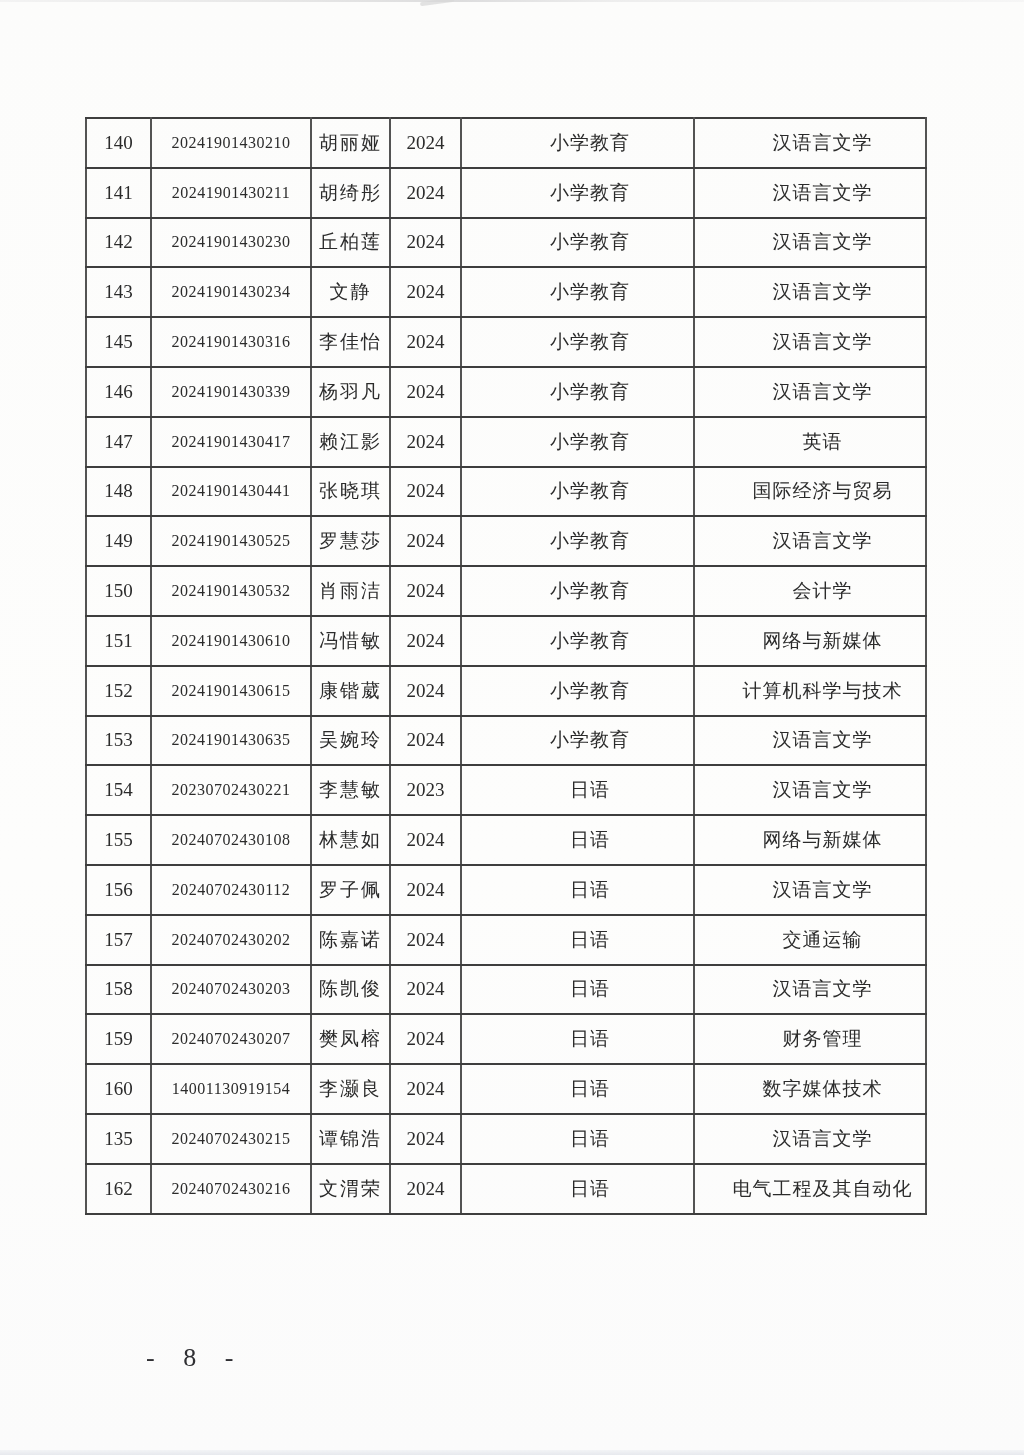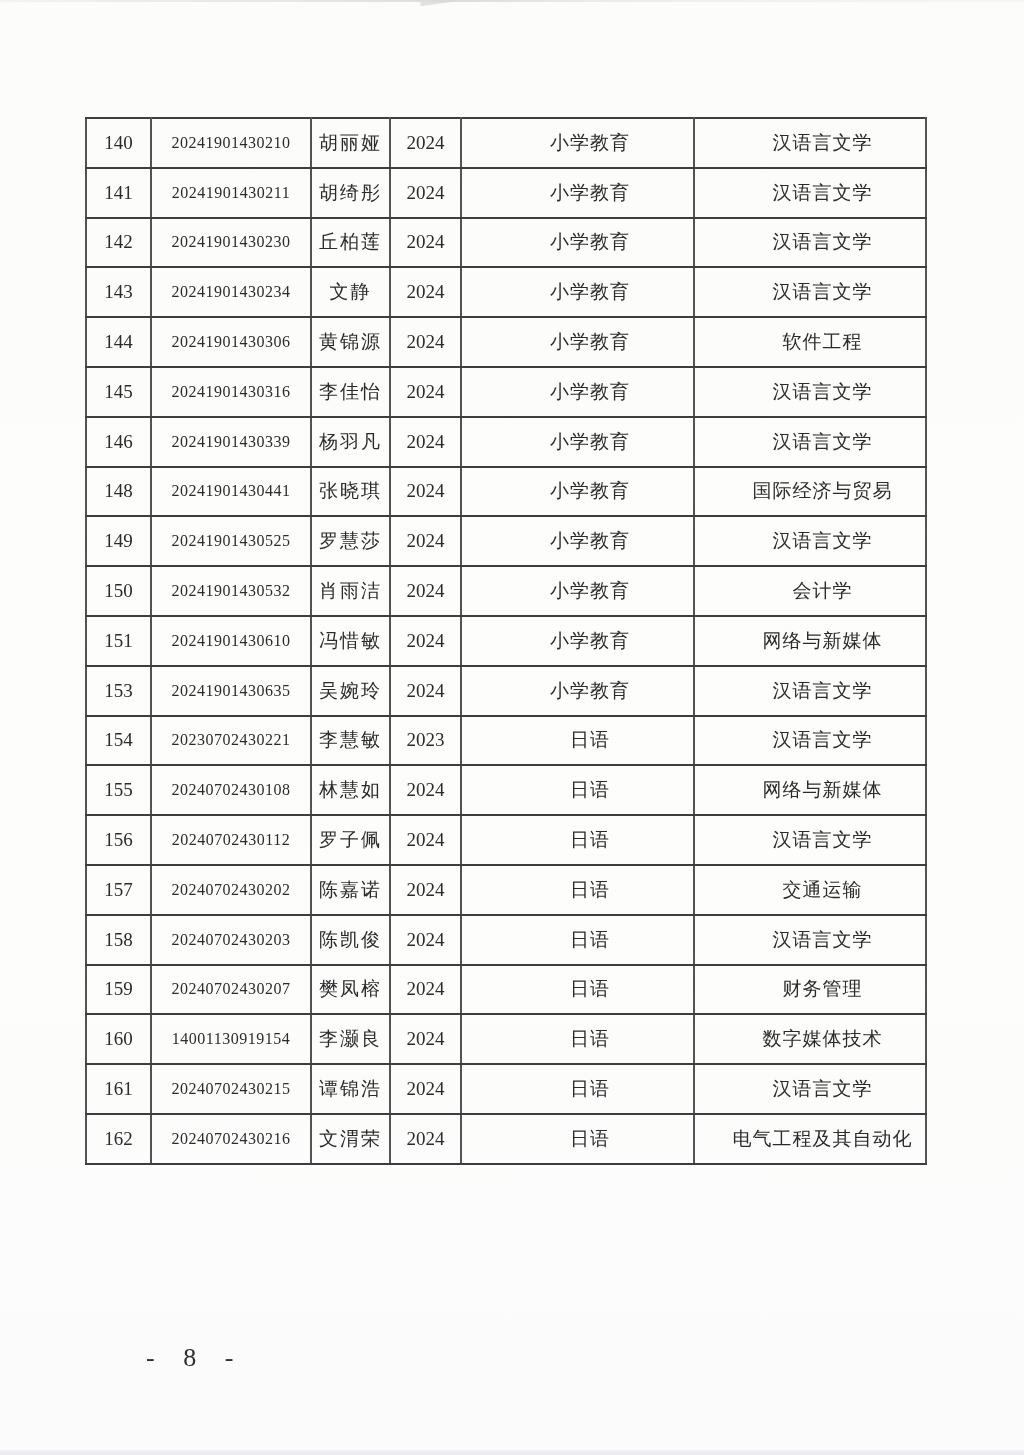--- a/index.html
+++ b/index.html
@@ -132,44 +132,44 @@
         </tr>
         <tr>
           <td class="c-seq">143</td>
           <td class="c-student_id">20241901430234</td>
           <td class="c-name">文静</td>
           <td class="c-year">2024</td>
           <td class="c-major">小学教育</td>
           <td class="c-original_major">汉语言文学</td>
         </tr>
         <tr>
-          <td class="c-seq">144</td>
-          <td class="c-student_id">20241901430306</td>
-          <td class="c-name">黄锦源</td>
-          <td class="c-year">2024</td>
-          <td class="c-major">小学教育</td>
-          <td class="c-original_major">软件工程</td>
-        </tr>
-        <tr>
           <td class="c-seq">145</td>
           <td class="c-student_id">20241901430316</td>
           <td class="c-name">李佳怡</td>
           <td class="c-year">2024</td>
           <td class="c-major">小学教育</td>
           <td class="c-original_major">汉语言文学</td>
         </tr>
         <tr>
           <td class="c-seq">146</td>
           <td class="c-student_id">20241901430339</td>
           <td class="c-name">杨羽凡</td>
           <td class="c-year">2024</td>
           <td class="c-major">小学教育</td>
           <td class="c-original_major">汉语言文学</td>
         </tr>
         <tr>
+          <td class="c-seq">147</td>
+          <td class="c-student_id">20241901430417</td>
+          <td class="c-name">赖江影</td>
+          <td class="c-year">2024</td>
+          <td class="c-major">小学教育</td>
+          <td class="c-original_major">英语</td>
+        </tr>
+        <tr>
           <td class="c-seq">148</td>
           <td class="c-student_id">20241901430441</td>
           <td class="c-name">张晓琪</td>
           <td class="c-year">2024</td>
           <td class="c-major">小学教育</td>
           <td class="c-original_major">国际经济与贸易</td>
         </tr>
         <tr>
           <td class="c-seq">149</td>
           <td class="c-student_id">20241901430525</td>
@@ -186,20 +186,28 @@
           <td class="c-major">小学教育</td>
           <td class="c-original_major">会计学</td>
         </tr>
         <tr>
           <td class="c-seq">151</td>
           <td class="c-student_id">20241901430610</td>
           <td class="c-name">冯惜敏</td>
           <td class="c-year">2024</td>
           <td class="c-major">小学教育</td>
           <td class="c-original_major">网络与新媒体</td>
+        </tr>
+        <tr>
+          <td class="c-seq">152</td>
+          <td class="c-student_id">20241901430615</td>
+          <td class="c-name">康锴葳</td>
+          <td class="c-year">2024</td>
+          <td class="c-major">小学教育</td>
+          <td class="c-original_major">计算机科学与技术</td>
         </tr>
         <tr>
           <td class="c-seq">153</td>
           <td class="c-student_id">20241901430635</td>
           <td class="c-name">吴婉玲</td>
           <td class="c-year">2024</td>
           <td class="c-major">小学教育</td>
           <td class="c-original_major">汉语言文学</td>
         </tr>
         <tr>
@@ -252,21 +260,21 @@
         </tr>
         <tr>
           <td class="c-seq">160</td>
           <td class="c-student_id">14001130919154</td>
           <td class="c-name">李灏良</td>
           <td class="c-year">2024</td>
           <td class="c-major">日语</td>
           <td class="c-original_major">数字媒体技术</td>
         </tr>
         <tr>
-          <td class="c-seq">161</td>
+          <td class="c-seq">135</td>
           <td class="c-student_id">20240702430215</td>
           <td class="c-name">谭锦浩</td>
           <td class="c-year">2024</td>
           <td class="c-major">日语</td>
           <td class="c-original_major">汉语言文学</td>
         </tr>
         <tr>
           <td class="c-seq">162</td>
           <td class="c-student_id">20240702430216</td>
           <td class="c-name">文渭荣</td>

